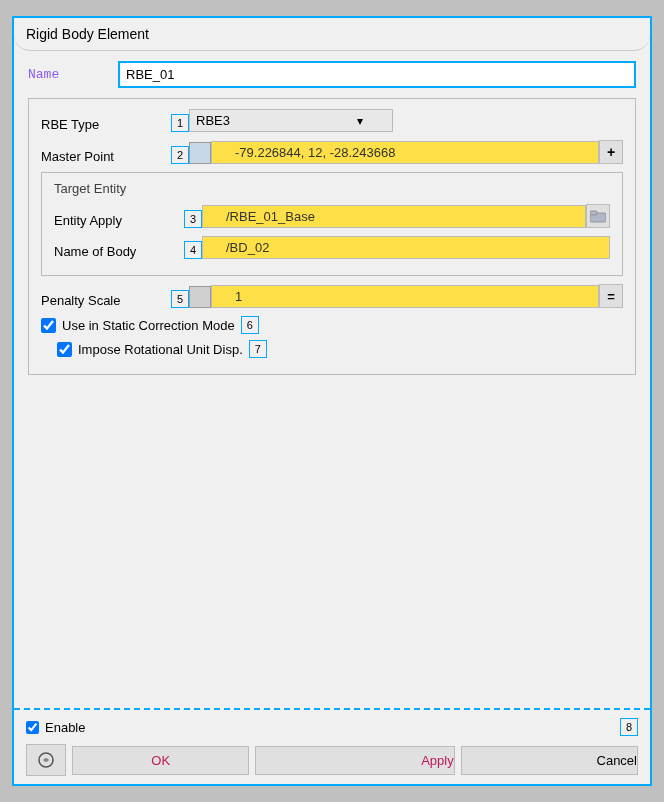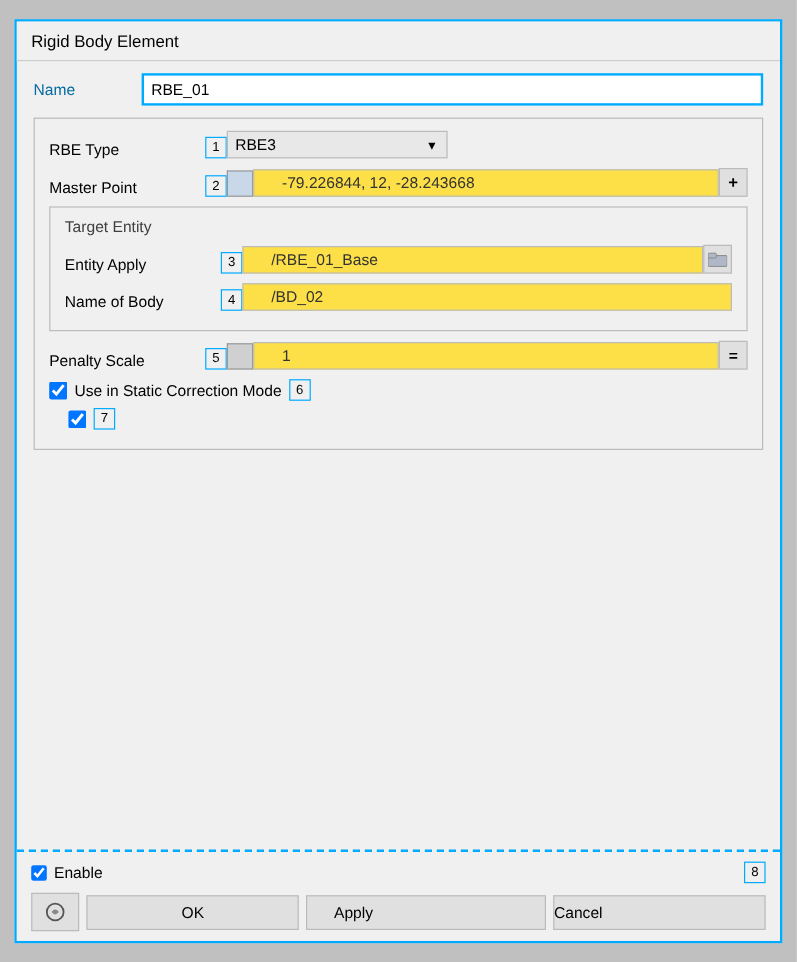--- a/index.html
+++ b/index.html
@@ -21,34 +21,36 @@
       display: flex;
       flex-direction: column;
     }
     .title-bar {
       background: #f0f0f0;
       padding: 8px 12px;
       font-size: 14px;
       font-weight: normal;
       border-bottom: 1px solid #ccc;
       color: #000;
+      border-radius: 16px;
     }
     .content {
       padding: 10px 14px;
       flex: 1;
     }
     .name-row {
       display: flex;
       align-items: center;
       margin-bottom: 10px;
       gap: 10px;
     }
     .name-label {
       width: 80px;
-      color: #0369a1;
+      color: #8b5cf6;
+      font-family: Liberation Mono, monospace;
     }
     .name-input {
       flex: 1;
       border: 2px solid #00aaff;
       padding: 4px 6px;
       font-size: 13px;
       background: #fff;
       outline: none;
     }
     .tab {
@@ -85,21 +87,21 @@
       display: inline-flex;
       align-items: center;
       justify-content: center;
       flex-shrink: 0;
     }
     .form-select {
       border: 1px solid #bbb;
       background: #e8e8e8;
       padding: 3px 6px;
       font-size: 13px;
-      width: 184px;
+      width: 204px;
       appearance: none;
       -webkit-appearance: none;
       cursor: pointer;
       position: relative;
     }
     .select-wrapper {
       position: relative;
       width: 180px;
     }
     .select-wrapper::after {
@@ -199,44 +201,44 @@
       display: flex;
       align-items: center;
       gap: 6px;
     }
     .btn {
       padding: 6px 0;
       font-size: 13px;
       background: #e0e0e0;
       border: 1px solid #bbb;
       cursor: pointer;
-      color: #000000;
+      color: #be185d;
     }
     .btn-icon {
       width: 40px;
       height: 32px;
       background: #e0e0e0;
       border: 1px solid #bbb;
       display: flex;
       align-items: center;
       justify-content: center;
       cursor: pointer;
     }
     .btn-ok {
       flex: 1;
       text-align: center;
     }
     .btn-apply {
       flex: 1;
-      text-align: left;
+      text-align: right;
       padding-left: 22px;
     }
     .btn-cancel {
       flex: 1;
-      text-align: left;
+      text-align: right;
       color: #000;
     }
     .spacer-row {
       height: 30px;
     }
     .num-badge-8 {
       border: 1.5px solid #00aaff;
       color: #000;
       font-size: 11px;
       width: 18px;
@@ -313,20 +315,21 @@
       </div>
 
       <div class="checkbox-row">
         <input type="checkbox" checked="" style="">
         <span>Use in Static Correction Mode</span>
         <span class="num-badge">6</span>
       </div>
 
       <div class="checkbox-row" style="padding-left:16px;">
         <input type="checkbox" checked="" style="">
+        <span>Impose Rotational Unit Disp.</span>
         <span class="num-badge">7</span>
       </div>
 
     </div>
 
     <div class="spacer-row"></div>
   </div>
 
   <div class="bottom-area">
     <div class="enable-row">

